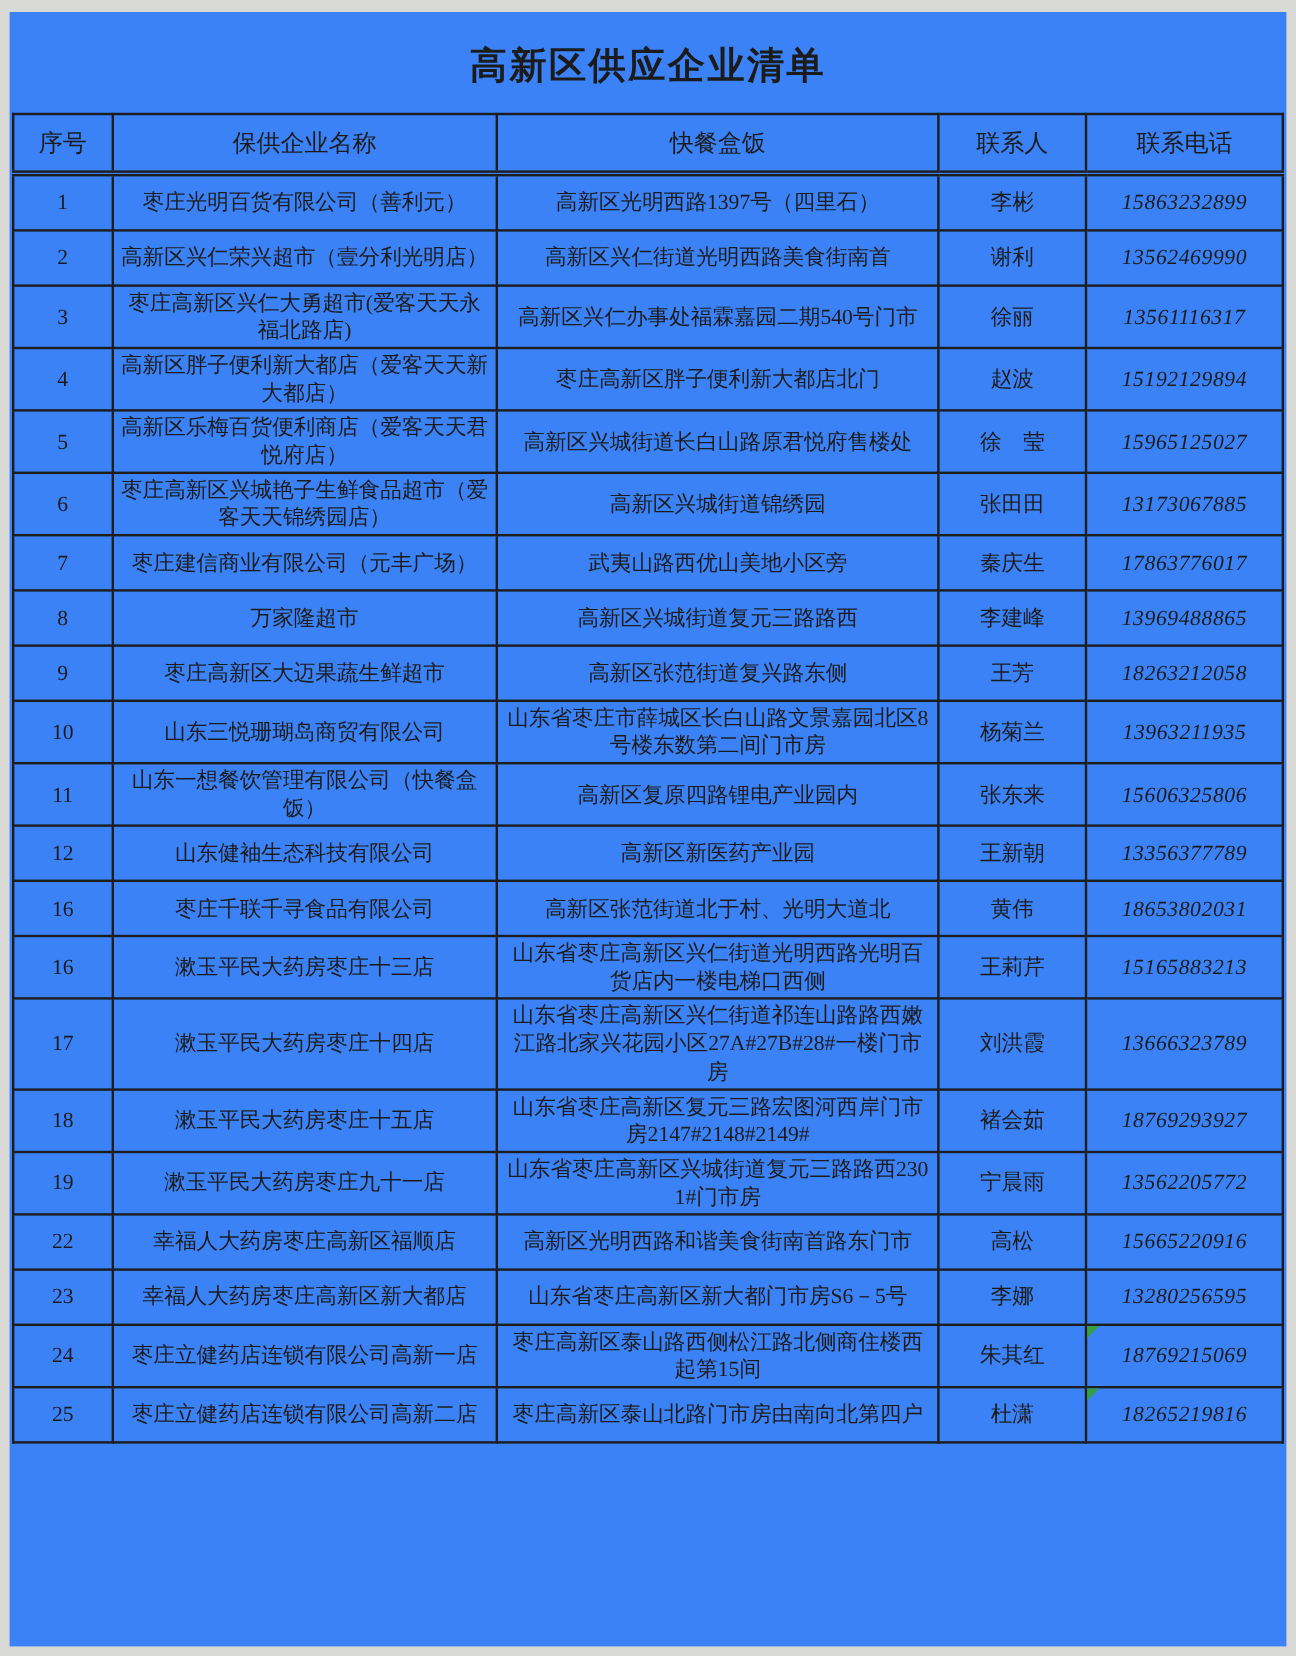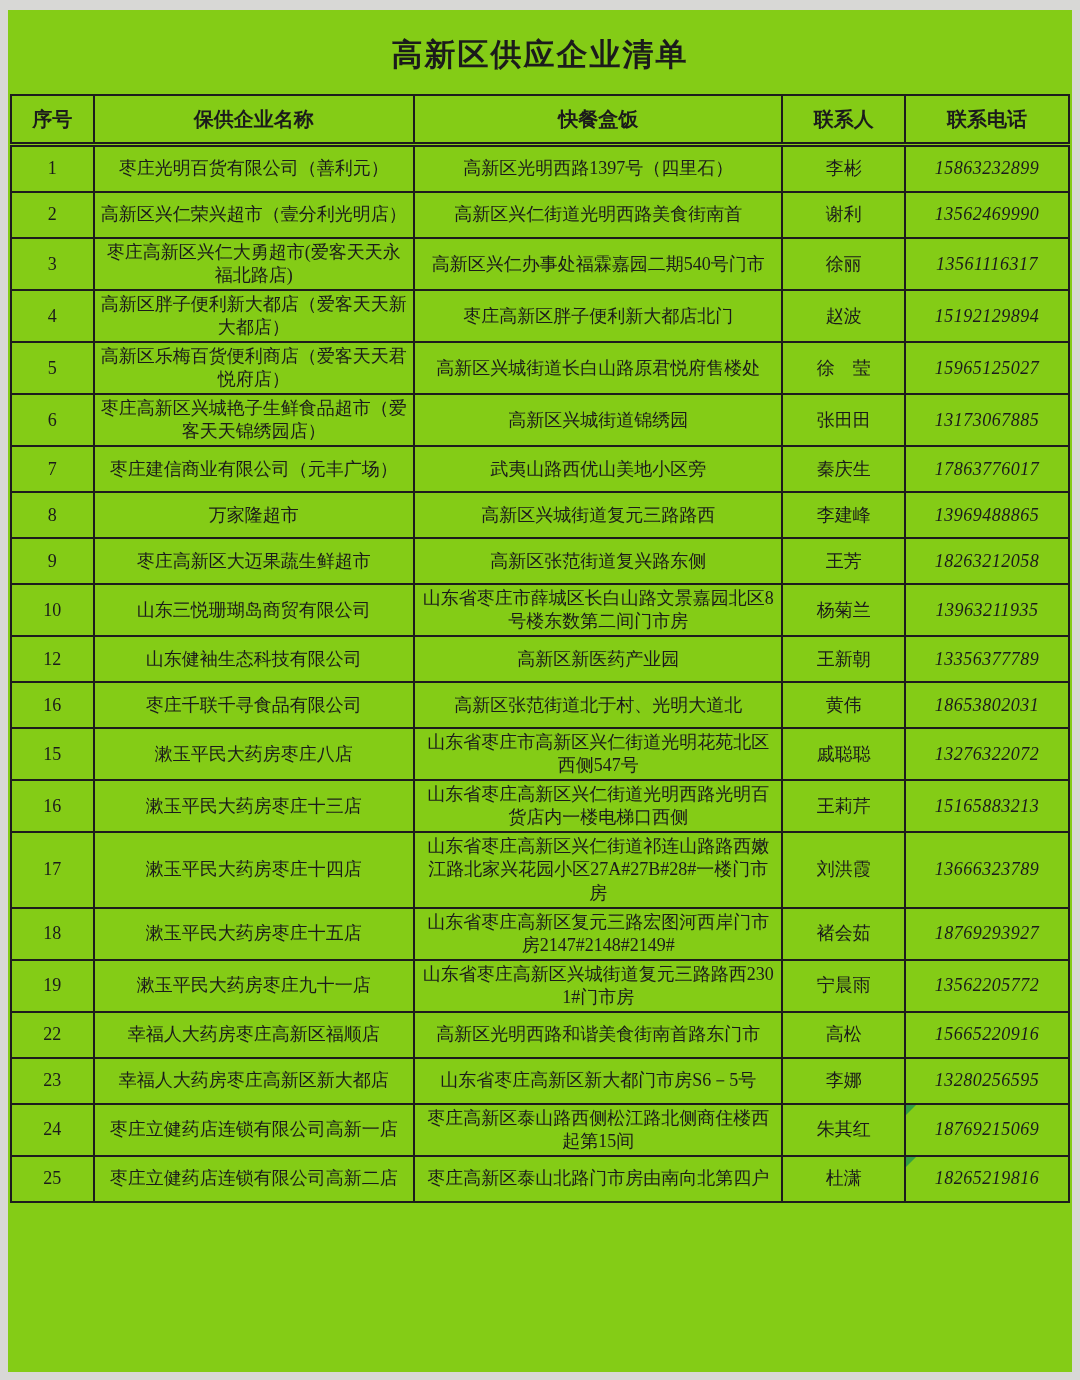--- a/index.html
+++ b/index.html
@@ -6,21 +6,21 @@
   body{
     width:1080px;height:1380px;
     background:#d8d8d6;
     font-family:"Liberation Serif","DejaVu Serif",serif;
     color:#1b1b1b;
     position:relative;
     overflow:hidden;
   }
   .page{
     position:absolute; left:8px; top:10px; right:8px; bottom:8px;
-    background:#84cc16;
+    background:#3b82f6;
   }
   .doc-title{
     text-align:center;
     font-size:31px;
     font-weight:bold;
     letter-spacing:2px;
     padding:24px 0 18px 0;
     margin:0;
   }
   table.supply{
@@ -32,21 +32,21 @@
   table.supply th, table.supply td{
     border:2px solid #1d1d1d;
     text-align:center;
     vertical-align:middle;
     padding:2px 5px;
     position:relative;
     word-break:break-all;
   }
   table.supply thead th{
     font-size:20px;
-    font-weight:bold;
+    font-weight:normal;
     height:42px;
     border-bottom:5px double #1d1d1d;
     margin-left:32px;
   }
   table.supply td{
     font-size:18px;
     line-height:1.28;
     height:40px;
   }
   td.c-no{font-size:17px;}
@@ -151,41 +151,41 @@
           <td class="c-phone">18263212058</td>
         </tr>
         <tr>
           <td class="c-no">10</td>
           <td class="c-name">山东三悦珊瑚岛商贸有限公司</td>
           <td class="c-addr">山东省枣庄市薛城区长白山路文景嘉园北区8号楼东数第二间门市房</td>
           <td class="c-contact">杨菊兰</td>
           <td class="c-phone">13963211935</td>
         </tr>
         <tr>
+          <td class="c-no">11</td>
+          <td class="c-name">山东一想餐饮管理有限公司（快餐盒饭）</td>
+          <td class="c-addr">高新区复原四路锂电产业园内</td>
+          <td class="c-contact">张东来</td>
+          <td class="c-phone">15606325806</td>
+        </tr>
+        <tr>
           <td class="c-no">12</td>
           <td class="c-name">山东健袖生态科技有限公司</td>
           <td class="c-addr">高新区新医药产业园</td>
           <td class="c-contact">王新朝</td>
           <td class="c-phone">13356377789</td>
         </tr>
         <tr>
           <td class="c-no">16</td>
           <td class="c-name">枣庄千联千寻食品有限公司</td>
           <td class="c-addr">高新区张范街道北于村、光明大道北</td>
           <td class="c-contact">黄伟</td>
           <td class="c-phone">18653802031</td>
         </tr>
         <tr>
-          <td class="c-no">15</td>
-          <td class="c-name">漱玉平民大药房枣庄八店</td>
-          <td class="c-addr">山东省枣庄市高新区兴仁街道光明花苑北区西侧547号</td>
-          <td class="c-contact">戚聪聪</td>
-          <td class="c-phone">13276322072</td>
-        </tr>
-        <tr>
           <td class="c-no">16</td>
           <td class="c-name">漱玉平民大药房枣庄十三店</td>
           <td class="c-addr">山东省枣庄高新区兴仁街道光明西路光明百货店内一楼电梯口西侧</td>
           <td class="c-contact">王莉芹</td>
           <td class="c-phone">15165883213</td>
         </tr>
         <tr>
           <td class="c-no">17</td>
           <td class="c-name">漱玉平民大药房枣庄十四店</td>
           <td class="c-addr">山东省枣庄高新区兴仁街道祁连山路路西嫩江路北家兴花园小区27A#27B#28#一楼门市房</td>

